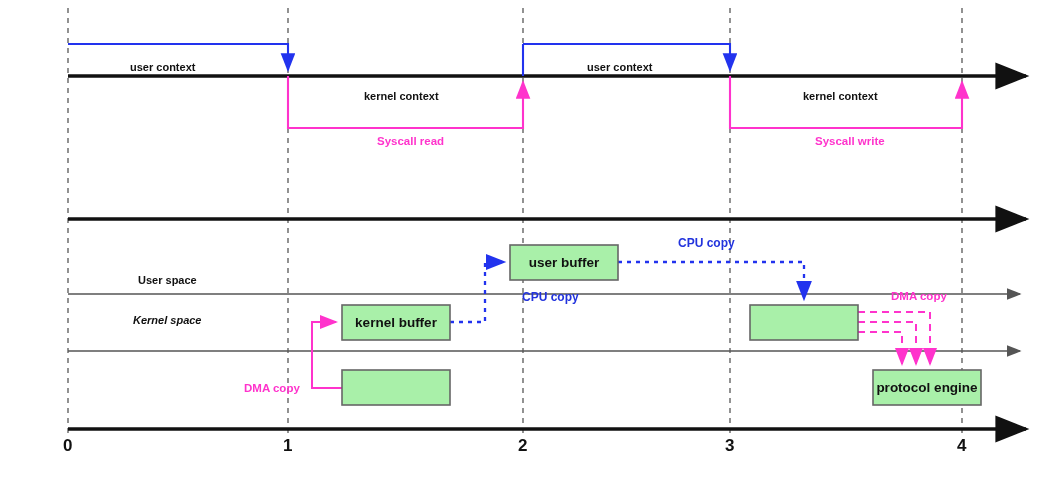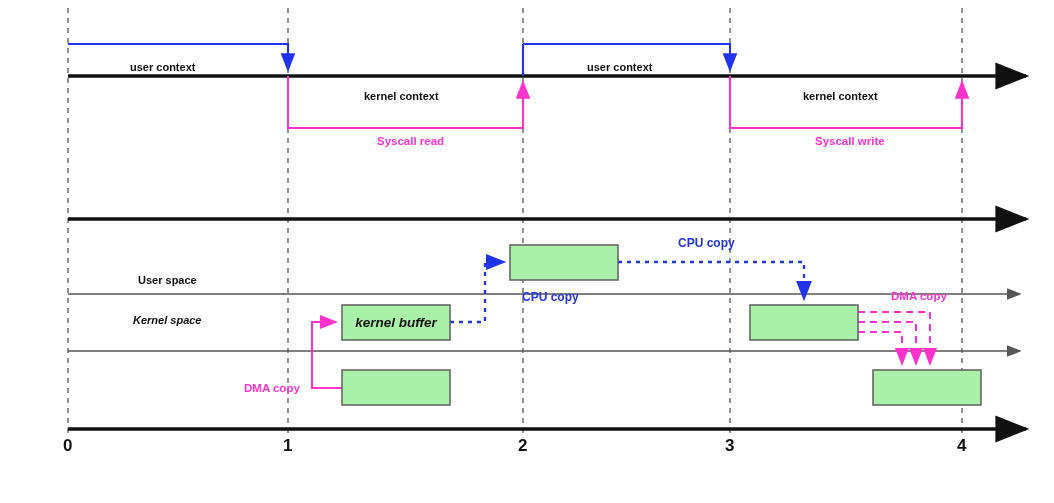--- a/index.html
+++ b/index.html
@@ -110,21 +110,23 @@
   <div class="lbl lbl-space" style="left:133px;top:315px;font-style:italic;">Kernel  space</div>
 
   <div class="lbl lbl-mag" style="left:244px;top:383px;">DMA copy</div>
 
   <div class="lbl lbl-blue" style="left:484px;top:291px;">CPU copy</div>
 
   <div class="lbl lbl-blue" style="left:640px;top:237px;">CPU copy</div>
 
   <div class="lbl lbl-mag" style="left:891px;top:291px;">DMA copy</div>
 
-  <div class="boxlbl" style="left:342px;top:305px;width:108px;height:35px;font-style:italic;">kernel buffer</div>
+  <div class="boxlbl" style="left:510px;top:245px;width:108px;height:35px;">user buffer</div>
+  <div class="boxlbl" style="left:342px;top:305px;width:108px;height:35px;">kernel buffer</div>
+  <div class="boxlbl" style="left:873px;top:370px;width:108px;height:35px;">protocol engine</div>
 
   <div class="tick" style="left:63px;top:436px;">0</div>
   <div class="tick" style="left:283px;top:436px;">1</div>
   <div class="tick" style="left:518px;top:436px;">2</div>
   <div class="tick" style="left:725px;top:436px;">3</div>
   <div class="tick" style="left:957px;top:436px;">4</div>
 
 </div>
 
 </body></html>

